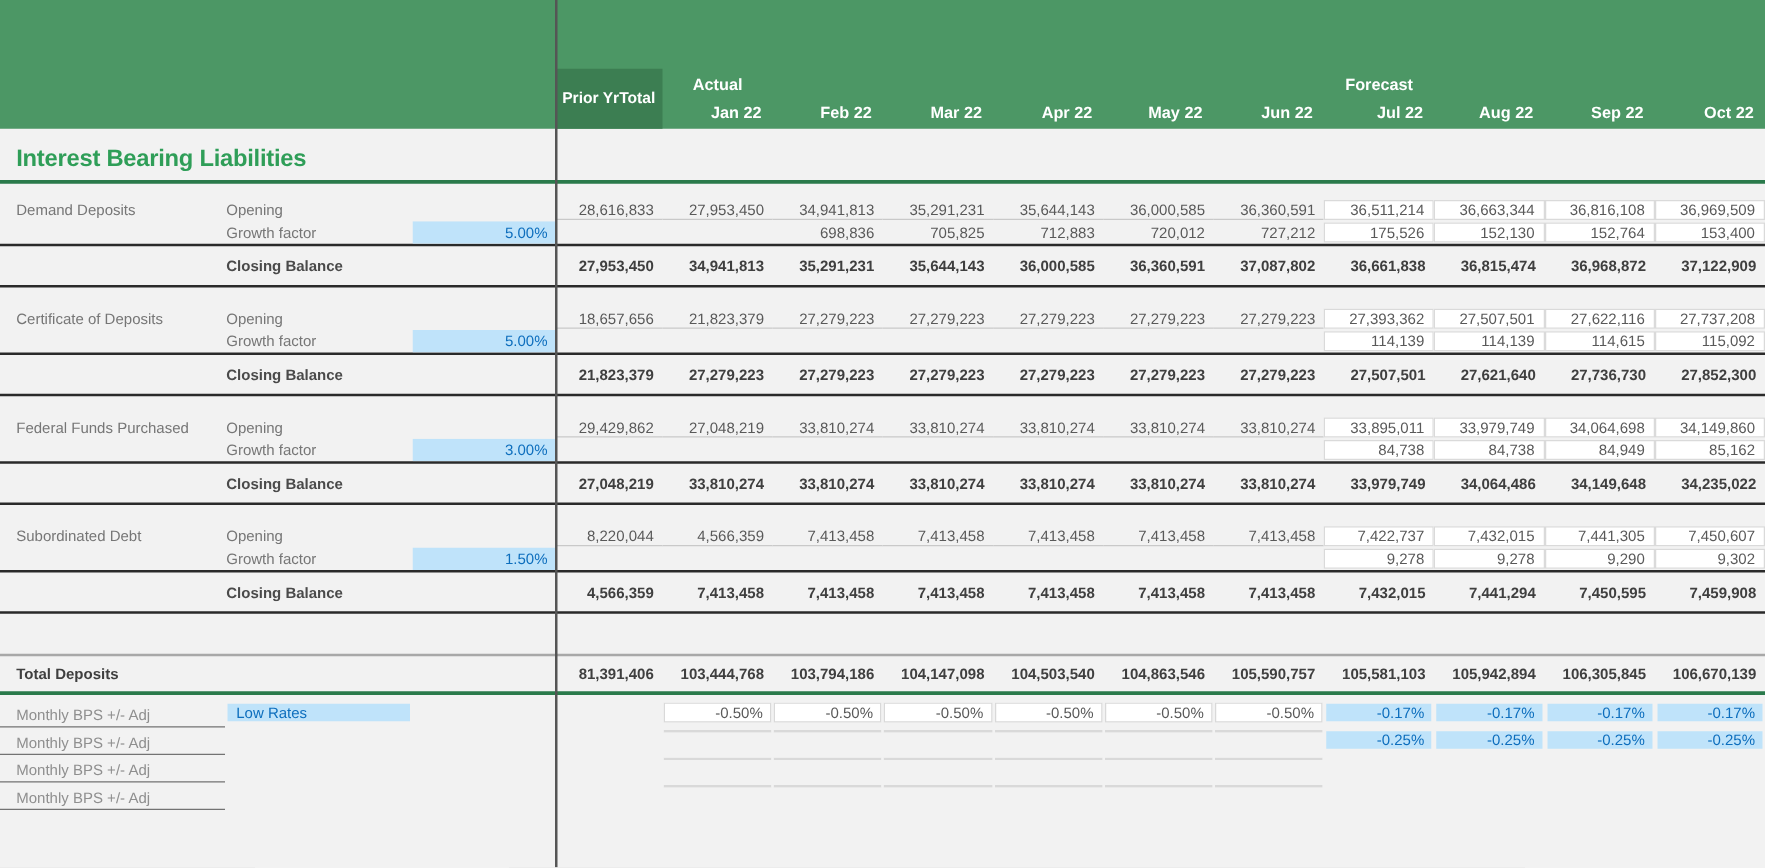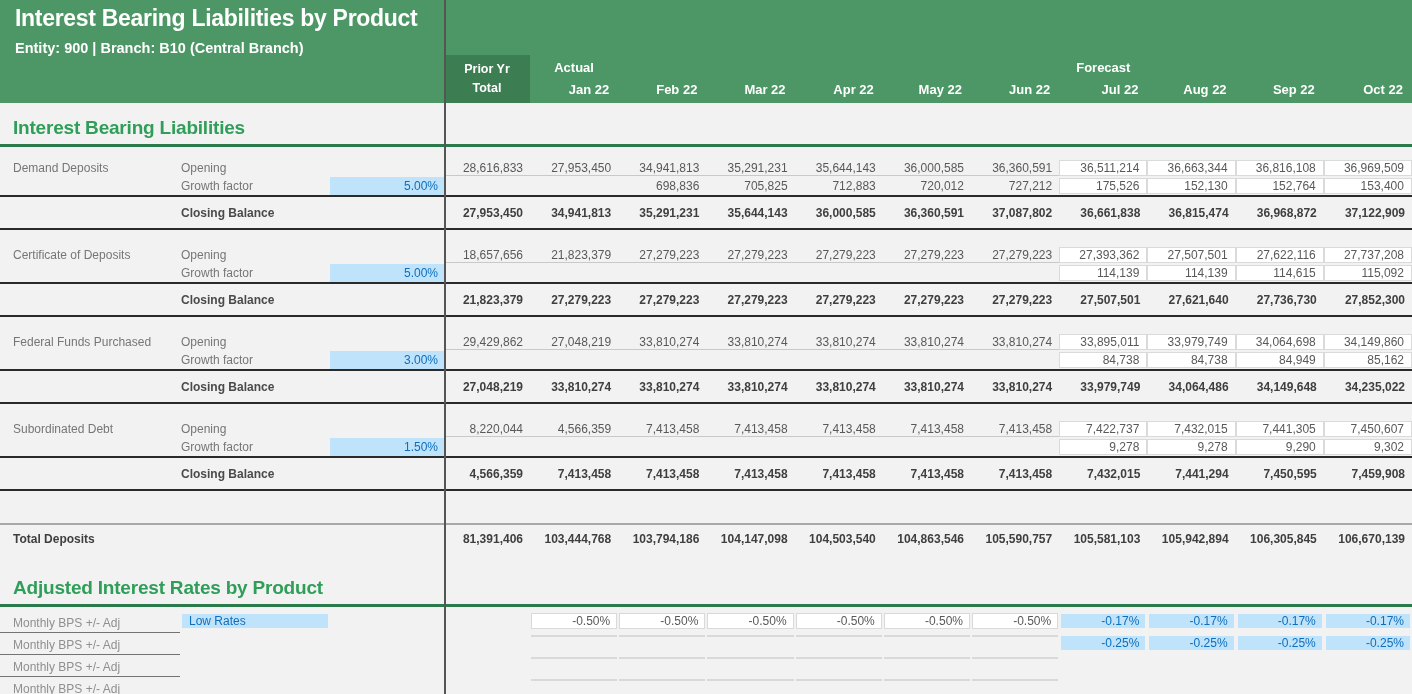--- a/index.html
+++ b/index.html
@@ -10,21 +10,21 @@
   .grid{display:grid;grid-template-columns:180px 150px 114px 86px repeat(10,1fr)}
 
   
   .topbar{position:relative;height:103px;background:#4c9765}
   .titlewrap{position:absolute;top:5px;left:15px;color:#fff}
   .title{font-size:23px;font-weight:bold;letter-spacing:-0.3px}
   .subtitle{font-size:14.5px;font-weight:bold;margin-top:8px}
   .colheads{position:absolute;left:0;bottom:0;width:100%;display:grid;
     grid-template-columns:180px 150px 114px 86px repeat(10,1fr);
     grid-template-rows:25px 23px;color:#fff}
-  .priorbox{grid-column:4;grid-row:1/3;background:#3c7e52;display:flex;flex-direction:column;
+  .priorbox{grid-column:4;grid-row:1/3;background:#3c7e52;display:flex;flex-direction:row;
     align-items:center;justify-content:center;font-size:12.5px;font-weight:bold;line-height:1.55}
   .phase{grid-row:1;font-size:13px;font-weight:bold;text-align:center;padding-top:5px}
   .phase.actual{grid-column:5}
   .phase.forecast{grid-column:11}
   .mon{grid-row:2;font-size:13px;font-weight:bold;text-align:right;padding:2px 9px 0 0}
 
   .divider{position:absolute;left:444px;top:0;bottom:0;width:2px;background:#555;z-index:6}
 
   
   .sec-title{color:#2f9e58;font-weight:bold;font-size:19px;padding:14px 0 5px 13px;letter-spacing:-0.2px}
@@ -66,24 +66,20 @@
   .bluefill.namecell{justify-content:flex-start;padding-left:7px}
   .whitefill{background:#fff;border:1px solid #d9d9d9;color:#595959;margin:0 1px}
   .body{padding-top:12px}
 </style>
 </head>
 <body>
 
 <div class="app">
 
   <div class="topbar">
-    <div class="titlewrap">
-      <div class="title">Interest Bearing Liabilities by Product</div>
-      <div class="subtitle">Entity: 900 | Branch: B10 (Central Branch)</div>
-    </div>
     <div class="colheads">
       <div class="priorbox">
         <div>Prior Yr</div>
         <div>Total</div>
       </div>
       <div class="phase actual">Actual</div>
       <div class="phase forecast">Forecast</div>
       <div id="months" style="display:contents"><div class="mon" style="grid-column: 5;">Jan 22</div><div class="mon" style="grid-column: 6;">Feb 22</div><div class="mon" style="grid-column: 7;">Mar 22</div><div class="mon" style="grid-column: 8;">Apr 22</div><div class="mon" style="grid-column: 9;">May 22</div><div class="mon" style="grid-column: 10;">Jun 22</div><div class="mon" style="grid-column: 11;">Jul 22</div><div class="mon" style="grid-column: 12;">Aug 22</div><div class="mon" style="grid-column: 13;">Sep 22</div><div class="mon" style="grid-column: 14;">Oct 22</div></div>
     </div>
   </div>
@@ -313,21 +309,20 @@
       <div class="c val">104,147,098</div>
       <div class="c val">104,503,540</div>
       <div class="c val">104,863,546</div>
       <div class="c val">105,590,757</div>
       <div class="c val">105,581,103</div>
       <div class="c val">105,942,894</div>
       <div class="c val">106,305,845</div>
       <div class="c val">106,670,139</div>
     </div>
 
-  <div class="sec-title s2">Adjusted Interest Rates by Product</div>
   <div class="rule"></div>
 
 
   <div id="s2-body" style="margin-top:6px">
       <div class="grid r2">
         <div class="c labcell">Monthly BPS +/- Adj</div>
         <div class="c">
           <div class="fill bluefill namecell">Low Rates</div>
         </div>
         <div class="c">

